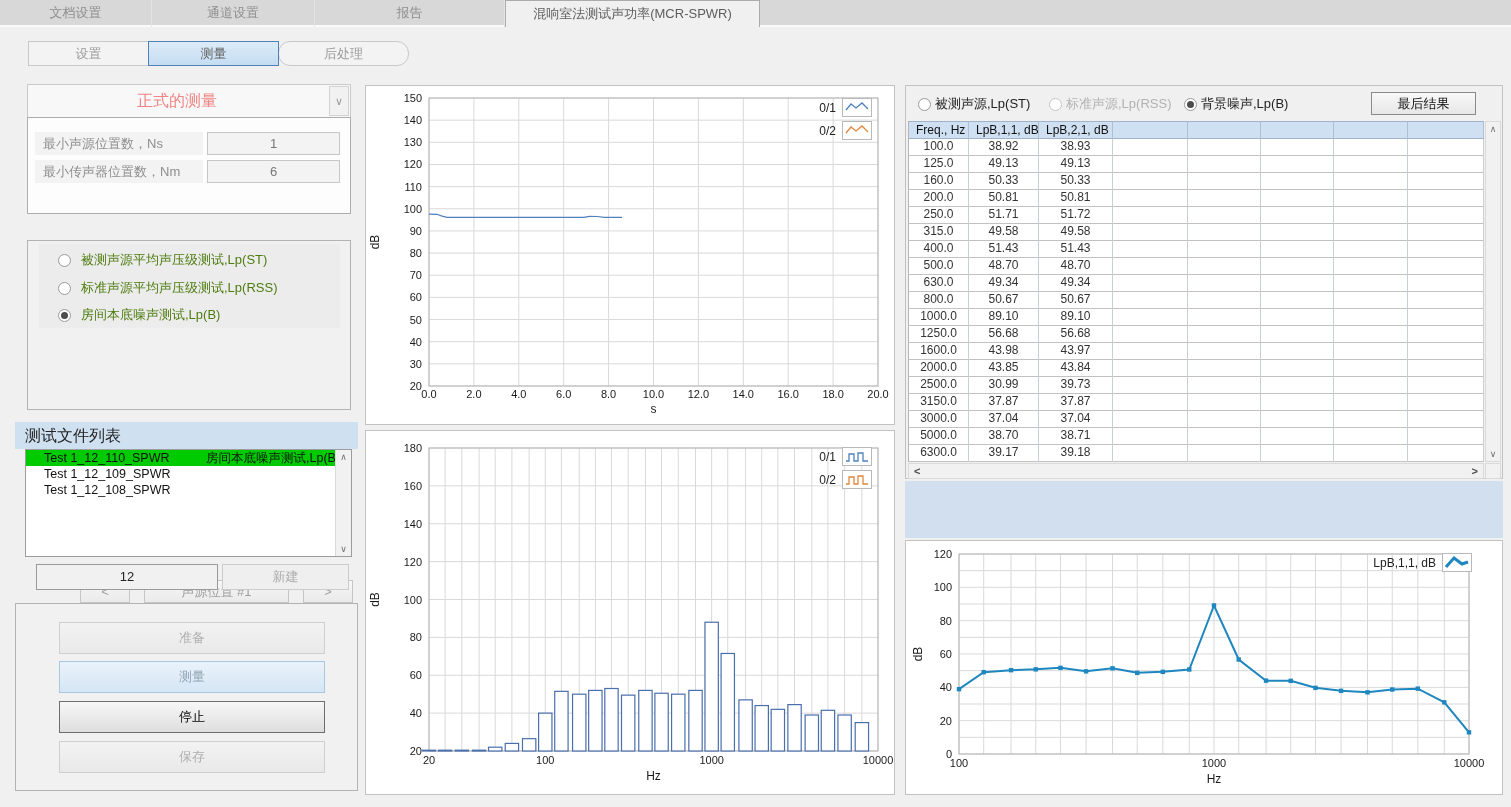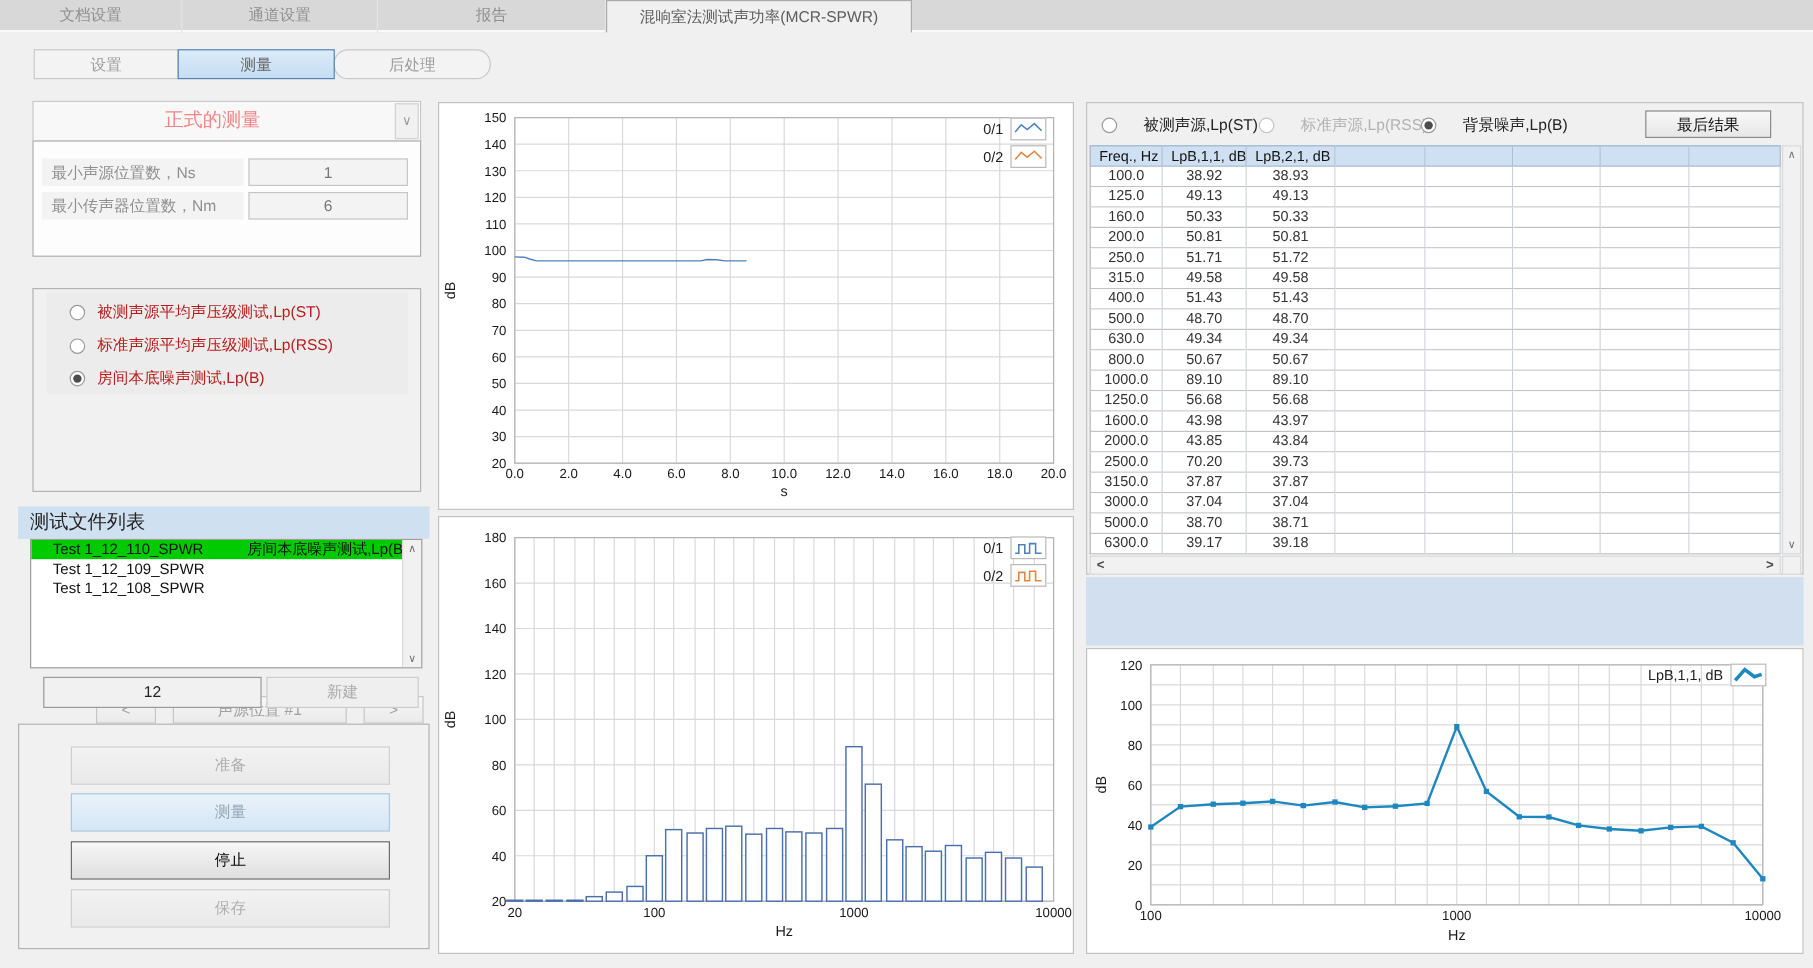--- a/index.html
+++ b/index.html
@@ -29,21 +29,21 @@
   .plabel{position:absolute;left:0;top:0;width:168px;height:23px;line-height:23px;padding-left:8px;background:#f3f3f3;color:#8e8e8e;font-size:13px;box-sizing:border-box;white-space:nowrap;}
   .pvalue{position:absolute;left:172px;top:0;width:133px;height:23px;line-height:21px;text-align:center;background:#f3f3f3;border:1px solid #c6c6c6;color:#787878;font-size:13px;box-sizing:border-box;}
 
   #test-type-box{position:absolute;left:27px;top:240px;width:324px;height:170px;background:#f1f1f1;border:1px solid #b3b3b3;box-sizing:border-box;}
   #test-type-inner{position:absolute;left:11px;top:3px;width:301px;height:84px;background:#ececec;}
   .radio-row{position:absolute;left:19px;height:20px;display:flex;align-items:center;gap:10px;white-space:nowrap;}
   #ttype-0{top:6px}#ttype-1{top:34px}#ttype-2{top:61px}
   .radio{width:13px;height:13px;border-radius:50%;border:1px solid #9a9a9a;background:#fff;position:relative;box-sizing:border-box;flex:none;}
   .radio.sel::after{content:"";position:absolute;left:2px;top:2px;width:7px;height:7px;border-radius:50%;background:#4c4c4c;}
   .radio.dis{border-color:#c6c6c6;}
-  .radio-label{font-size:13px;color:#b91c1c;}
+  .radio-label{font-size:13px;color:#4d7c0f;}
 
   .pos-btn{position:absolute;background:linear-gradient(#f7f7f7,#eaeaea);border:1px solid #c6c6c6;text-align:center;font-size:13px;color:#a0a0a0;box-sizing:border-box;height:23px;line-height:21px;}
   #src-prev{left:52px;top:339px;width:50px}
   #src-label{left:116px;top:339px;width:145px}
   #src-next{left:275px;top:339px;width:50px}
   #mic-prev{left:52px;top:375px;width:50px}
   #mic-label{left:116px;top:375px;width:145px}
   #mic-next{left:275px;top:375px;width:50px}
 
   #filelist-header{position:absolute;left:15px;top:422px;width:343px;height:27px;background:#cfe0f1;line-height:27px;padding-left:10px;font-size:16px;color:#222;box-sizing:border-box;}
@@ -71,21 +71,21 @@
   #chart-result{left:905px;top:540px;width:598px;height:255px;}
   .legend{position:absolute;display:flex;flex-direction:column;gap:4px;align-items:flex-end;}
   #chart-time .legend{top:12px;right:22px;}
   #chart-spectrum .legend{top:16px;right:22px;}
   #chart-result .legend{top:12px;right:30px;}
   .legend-entry{display:flex;align-items:center;gap:6px;font-size:12px;color:#222;}
   .legend-icon{width:30px;height:19px;border:1px solid #b9b9b9;background:#fff;display:flex;align-items:center;justify-content:center;box-sizing:border-box;}
 
   
   #right-top{position:absolute;left:905px;top:85px;width:598px;height:394px;background:#f0f0f0;border:1px solid #c2c2c2;box-sizing:border-box;}
-  .rradio{position:absolute;top:9px;display:flex;align-items:center;gap:22px;white-space:nowrap;}
+  .rradio{position:absolute;top:9px;display:flex;align-items:center;gap:4px;white-space:nowrap;}
   #rradio-0{left:12px}#rradio-1{left:143px}#rradio-2{left:278px}
   .rradio .radio-label{color:#222;}
   .rradio.dis .radio-label{color:#b2b2b2;}
   #final-btn{position:absolute;top:6px;right:26px;width:105px;height:23px;line-height:21px;text-align:center;background:linear-gradient(#f8f8f8,#e7e7e7);border:1px solid #8a8a8a;font-size:13px;color:#111;box-sizing:border-box;}
 
   #result-table{position:absolute;left:2px;top:35px;width:576px;}
   .tr{display:flex;height:17px;}
   .tr.head{height:18px;}
   .td{box-sizing:border-box;border-right:1px solid #c9cfd8;border-bottom:1px solid #c2c2c2;font-size:12px;line-height:15px;text-align:center;background:#fff;overflow:hidden;white-space:nowrap;}
   .tr .td:first-child{border-left:1px solid #b5b5b5;}
@@ -523,21 +523,21 @@
           <div class="td c1">43.85</div>
           <div class="td c2">43.84</div>
           <div class="td c3"></div>
           <div class="td c4"></div>
           <div class="td c5"></div>
           <div class="td c6"></div>
           <div class="td c7"></div>
         </div>
         <div class="tr">
           <div class="td c0">2500.0</div>
-          <div class="td c1">70.20</div>
+          <div class="td c1">30.99</div>
           <div class="td c2">39.73</div>
           <div class="td c3"></div>
           <div class="td c4"></div>
           <div class="td c5"></div>
           <div class="td c6"></div>
           <div class="td c7"></div>
         </div>
         <div class="tr">
           <div class="td c0">3150.0</div>
           <div class="td c1">37.87</div>

